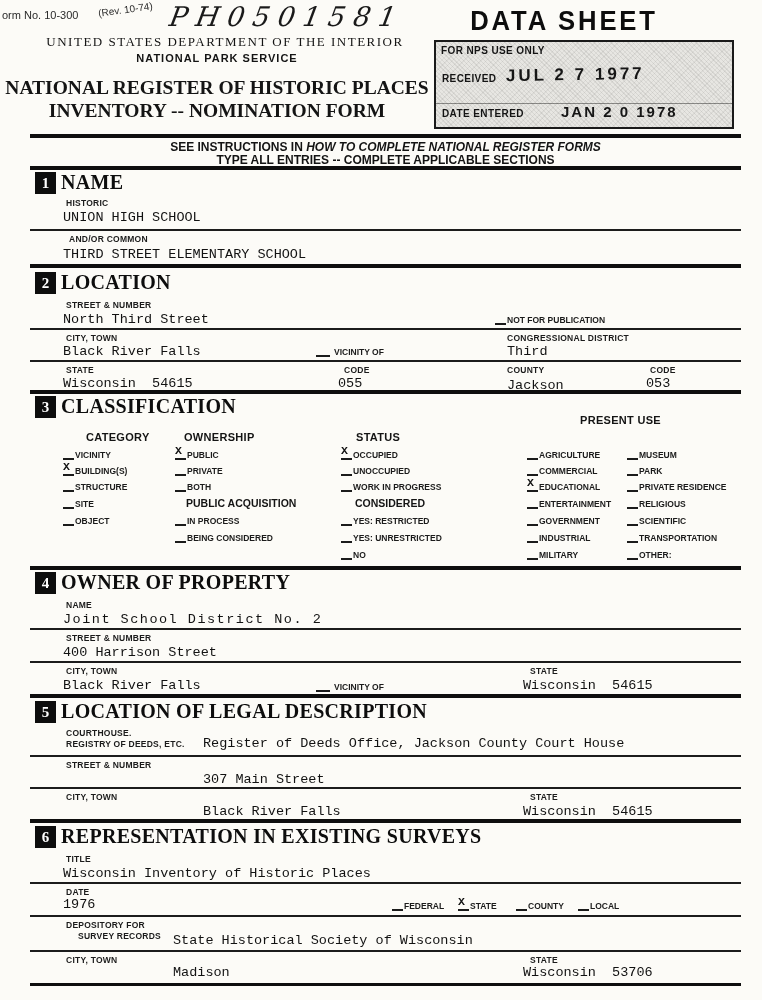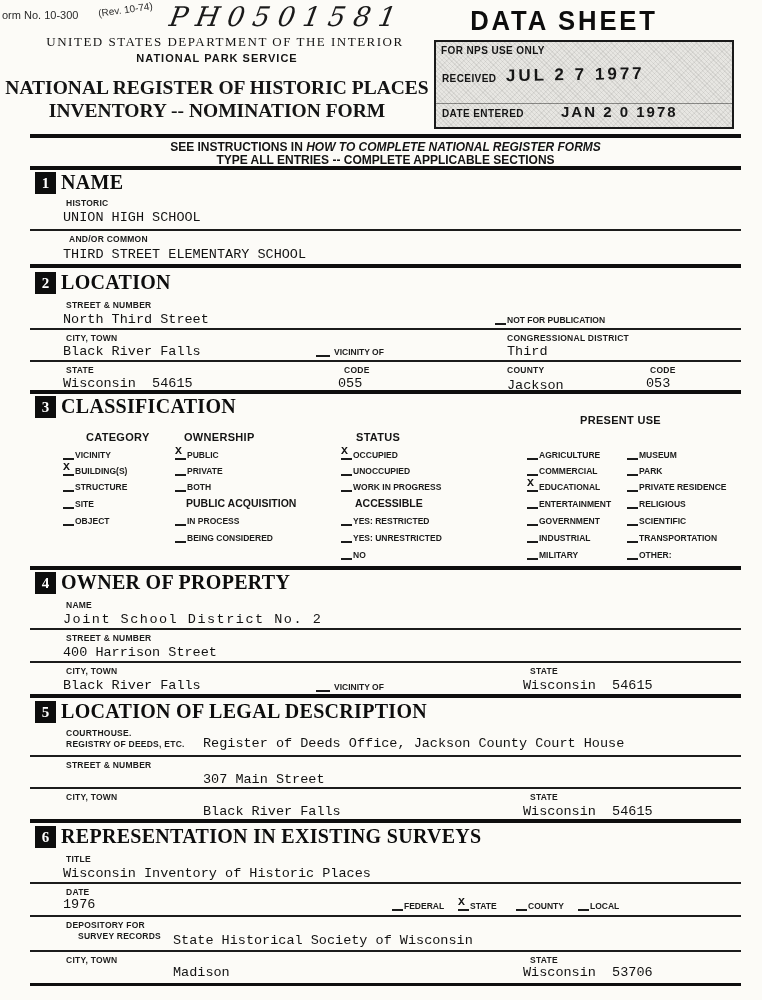--- a/index.html
+++ b/index.html
@@ -169,21 +169,21 @@
   <div class="chk" style="left:341px;top:464px;">
       <span class="x"></span>
       <span class="u"></span>
       <span>UNOCCUPIED</span>
     </div>
   <div class="chk" style="left:341px;top:480px;">
       <span class="x"></span>
       <span class="u"></span>
       <span>WORK IN PROGRESS</span>
     </div>
-  <div class="csub" style="left:355px;top:497px;">ACCESSIBLE</div>
+  <div class="csub" style="left:355px;top:497px;">CONSIDERED</div>
   <div class="chk" style="left:341px;top:514px;">
       <span class="x"></span>
       <span class="u"></span>
       <span>YES: RESTRICTED</span>
     </div>
   <div class="chk" style="left:341px;top:531px;">
       <span class="x"></span>
       <span class="u"></span>
       <span>YES: UNRESTRICTED</span>
     </div>

